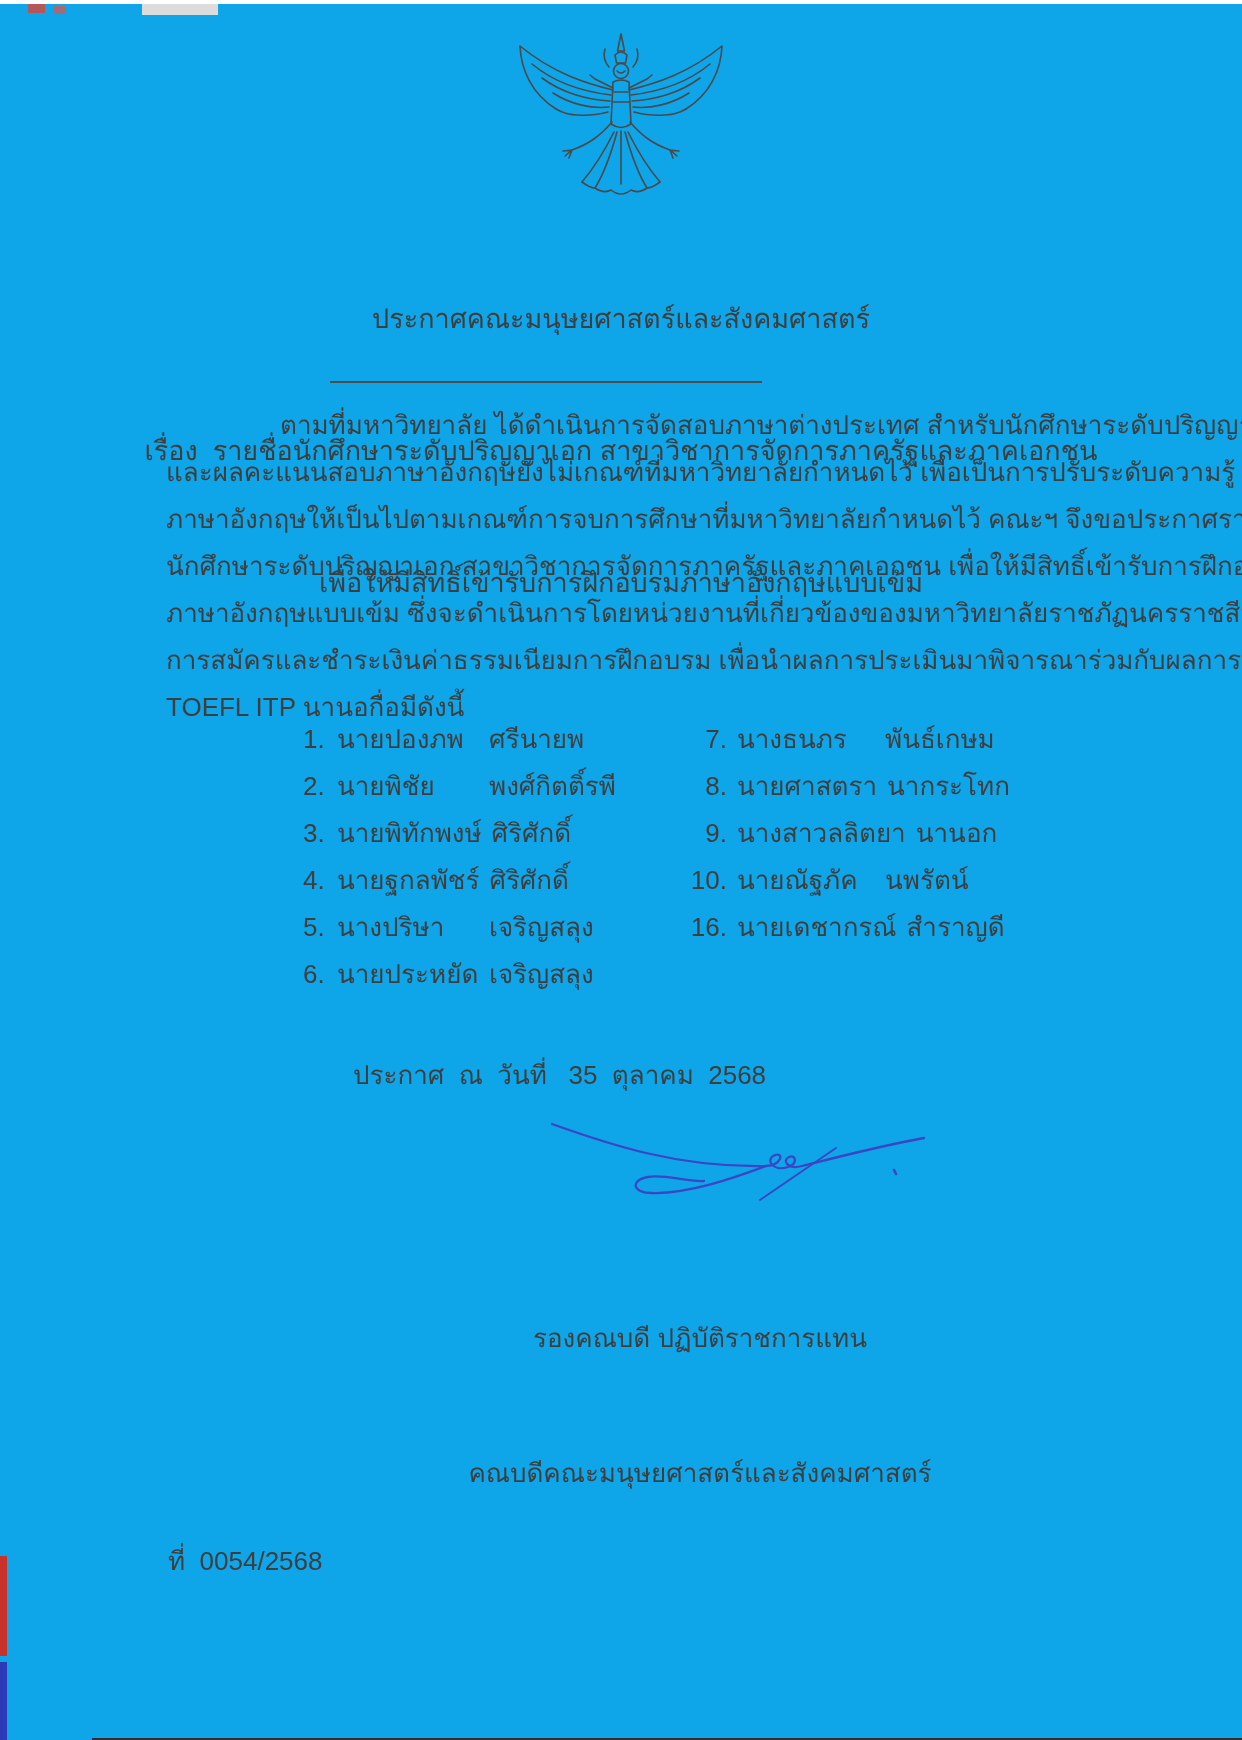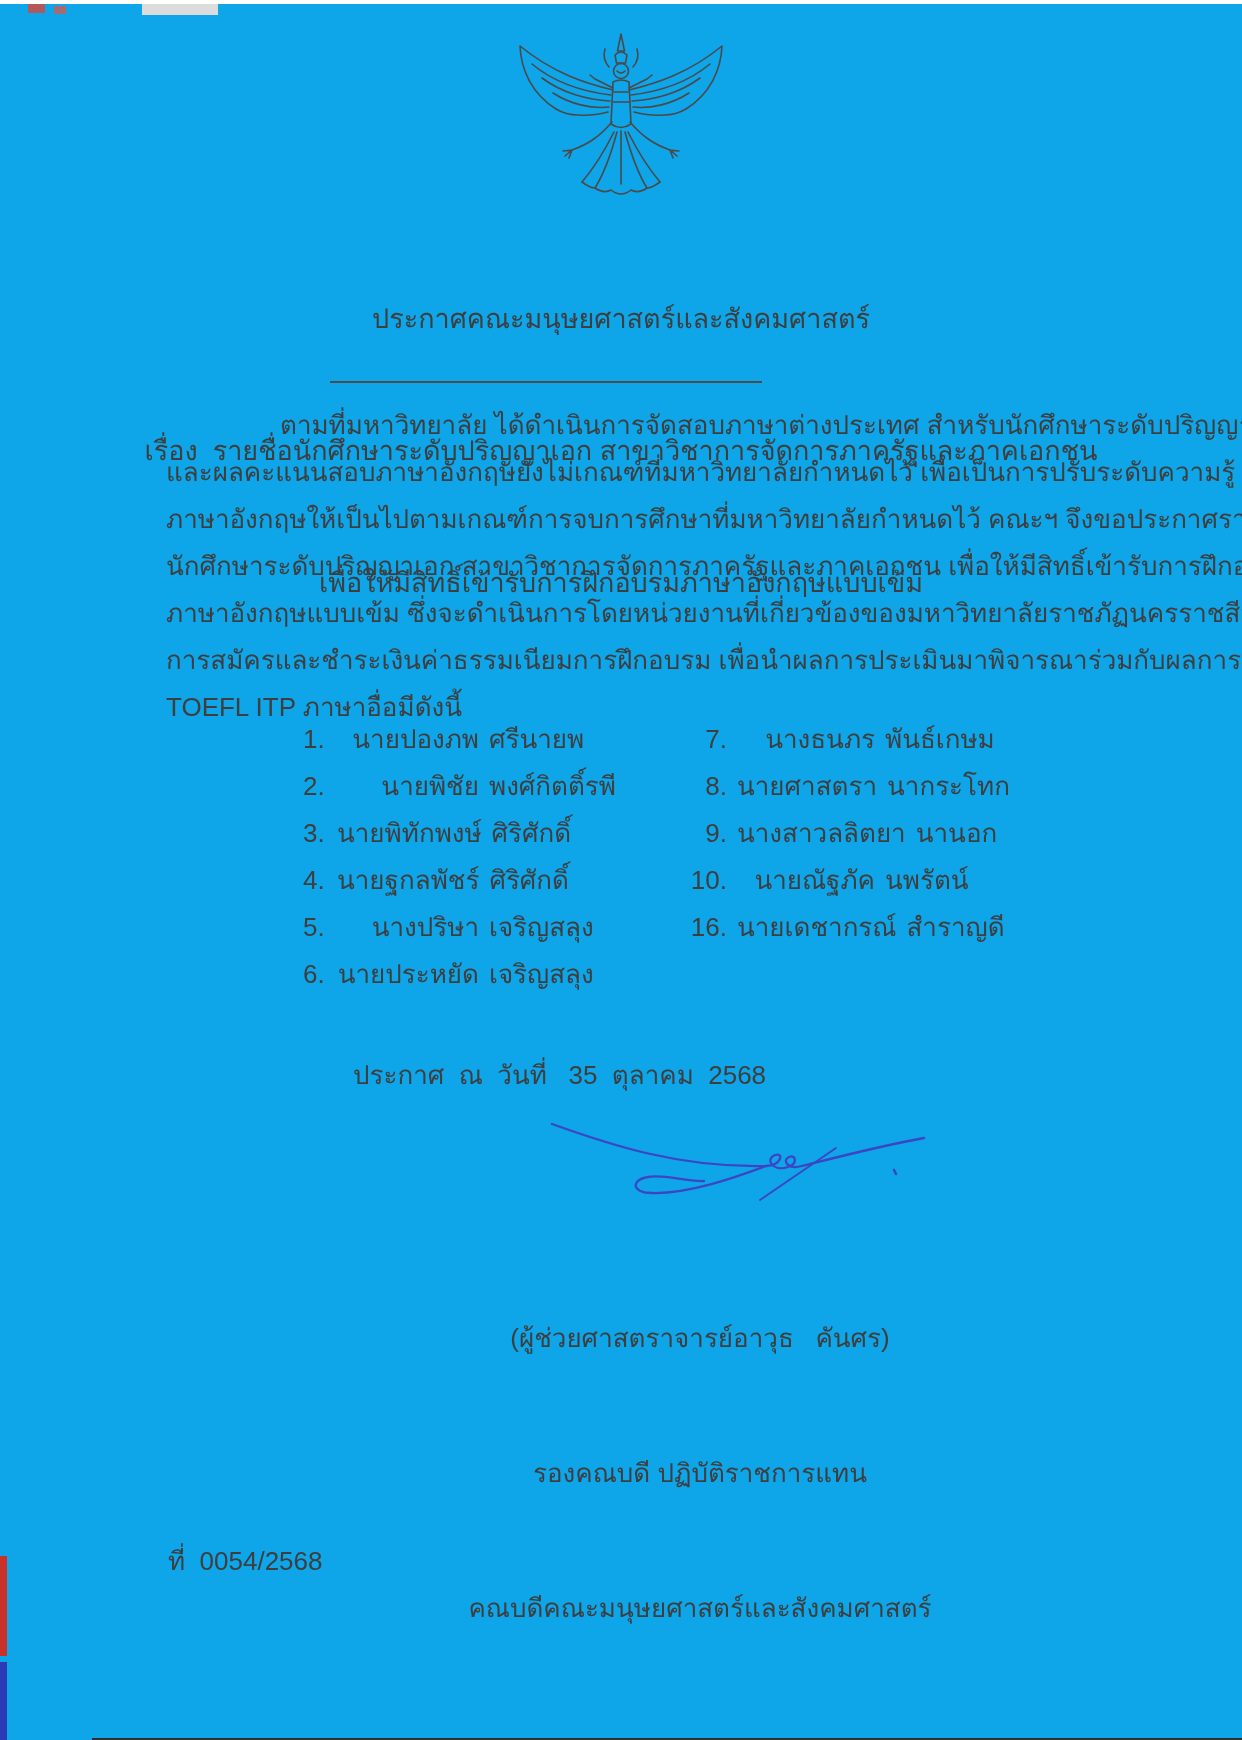--- a/index.html
+++ b/index.html
@@ -59,21 +59,21 @@
   .body-line.indent { padding-left: 114px; }
 
   
   .roster { position: absolute; top: 712px; left: 0; right: 0; font-size: 26px; }
   .roster-col { position: absolute; top: 0; }
   .roster-col.left  { left: 303px; }
   .roster-col.right { left: 687px; }
   .roster-row { display: flex; height: 47px; line-height: 47px; white-space: nowrap; }
   .roster-row .no    { width: 50px; text-align: right; padding-right: 10px; }
   .roster-col.left .roster-row .no { width: 34px; text-align: left; padding-right: 8px; }
-  .roster-row .fname { min-width: 152px; padding-right: 10px; text-align: right; }
+  .roster-row .fname { min-width: 152px; padding-right: 10px; }
   .roster-col.right .roster-row .fname { min-width: 148px; font-family: Liberation Serif, serif; }
 
   
   .closing   { position: absolute; top: 993px;  left: 305px; font-size: 26px; white-space: pre; }
   .date-line { position: absolute; top: 1050px; left: 353px; font-size: 26px; white-space: pre; }
 
   
   .signature-svg { position: absolute; top: 1106px; left: 538px; }
   .signatory-block {
     position: absolute;
@@ -155,21 +155,21 @@
 
   <div class="divider"></div>
 
   <div class="body-block">
     <div class="body-line indent">ตามที่มหาวิทยาลัย ได้ดำเนินการจัดสอบภาษาต่างประเทศ สำหรับนักศึกษาระดับปริญญาเอก</div>
     <div class="body-line">และผลคะแนนสอบภาษาอังกฤษยังไม่เกณฑ์ที่มหาวิทยาลัยกำหนดไว้ เพื่อเป็นการปรับระดับความรู้ ทาง</div>
     <div class="body-line">ภาษาอังกฤษให้เป็นไปตามเกณฑ์การจบการศึกษาที่มหาวิทยาลัยกำหนดไว้ คณะฯ จึงขอประกาศรายชื่อ</div>
     <div class="body-line">นักศึกษาระดับปริญญาเอก สาขาวิชาการจัดการภาครัฐและภาคเอกชน เพื่อให้มีสิทธิ์เข้ารับการฝึกอบรม</div>
     <div class="body-line">ภาษาอังกฤษแบบเข้ม ซึ่งจะดำเนินการโดยหน่วยงานที่เกี่ยวข้องของมหาวิทยาลัยราชภัฏนครราชสีมา โดยมี</div>
     <div class="body-line">การสมัครและชำระเงินค่าธรรมเนียมการฝึกอบรม เพื่อนำผลการประเมินมาพิจารณาร่วมกับผลการสอบ</div>
-    <div class="body-line">TOEFL ITP ภาษาอื่อมีดังนี้</div>
+    <div class="body-line">TOEFL ITP นานอกื่อมีดังนี้</div>
   </div>
 
   <div class="roster">
     <div class="roster-col left">
       <div class="roster-row">
         <span class="no">1.</span>
         <span class="fname">นายปองภพ</span>
         <span class="lname">ศรีนายพ</span>
       </div>
       <div class="roster-row">
@@ -233,21 +233,20 @@
   <div class="signature-svg">
     <svg width="400" height="100" viewBox="0 0 400 100" fill="none" stroke="#3c45c4" stroke-width="2.3" stroke-linecap="round" stroke-linejoin="round">
       <path d="M14,14 C70,34 140,58 228,56 C244,55 246,42 237,45 C227,49 234,62 250,57 C260,54 258,44 251,47 C244,50 249,60 264,56 C300,47 342,36 386,28"></path>
       <path d="M228,56 C196,68 150,84 114,83 C94,83 92,70 110,67 C127,64 148,72 166,71"></path>
       <path d="M298,38 L222,90" stroke-width="1.8"></path>
       <path d="M356,60 l2,4" stroke-width="2.6"></path>
     </svg>
   </div>
 
   <div class="signatory-block">
-    <div>(ผู้ช่วยศาสตราจารย์อาวุธ   คันศร)</div>
     <div>รองคณบดี ปฏิบัติราชการแทน</div>
     <div>คณบดีคณะมนุษยศาสตร์และสังคมศาสตร์</div>
   </div>
 
   <div class="doc-number">ที่  0054/2568</div>
 
   <div class="artifact mark-red-1"></div>
   <div class="artifact mark-red-2"></div>
   <div class="artifact smudge-gray"></div>
   <div class="artifact edge-red"></div>

